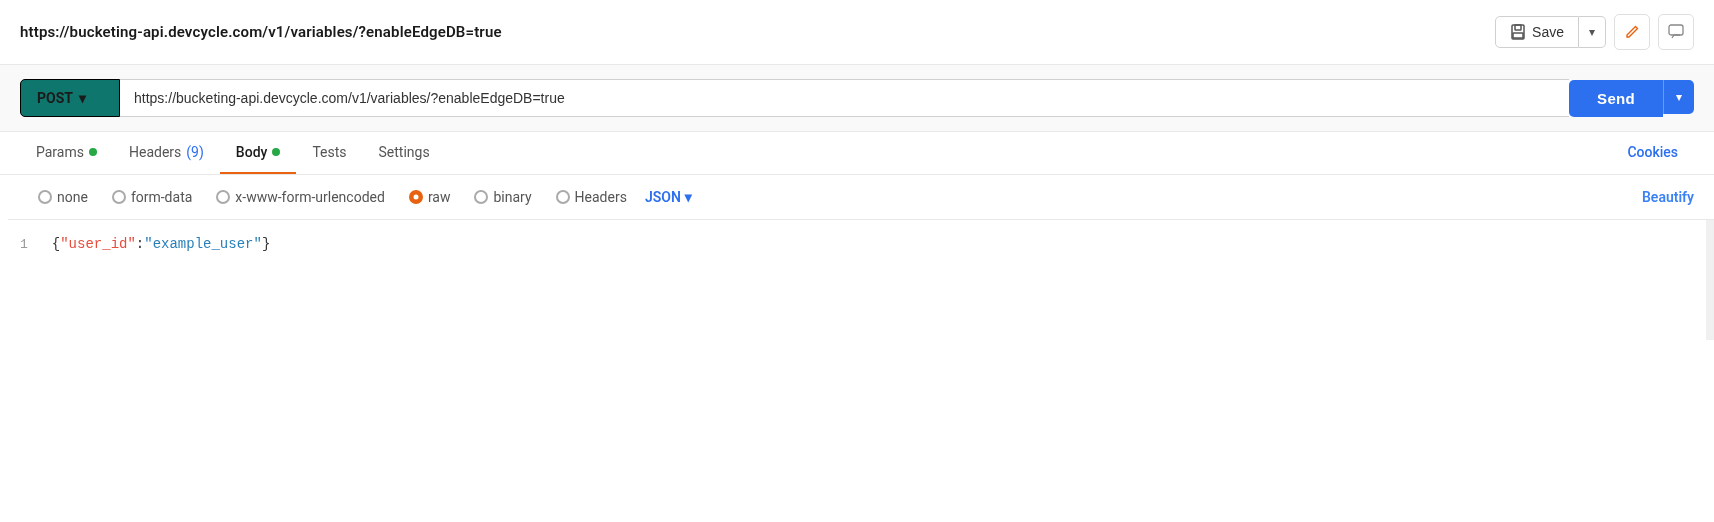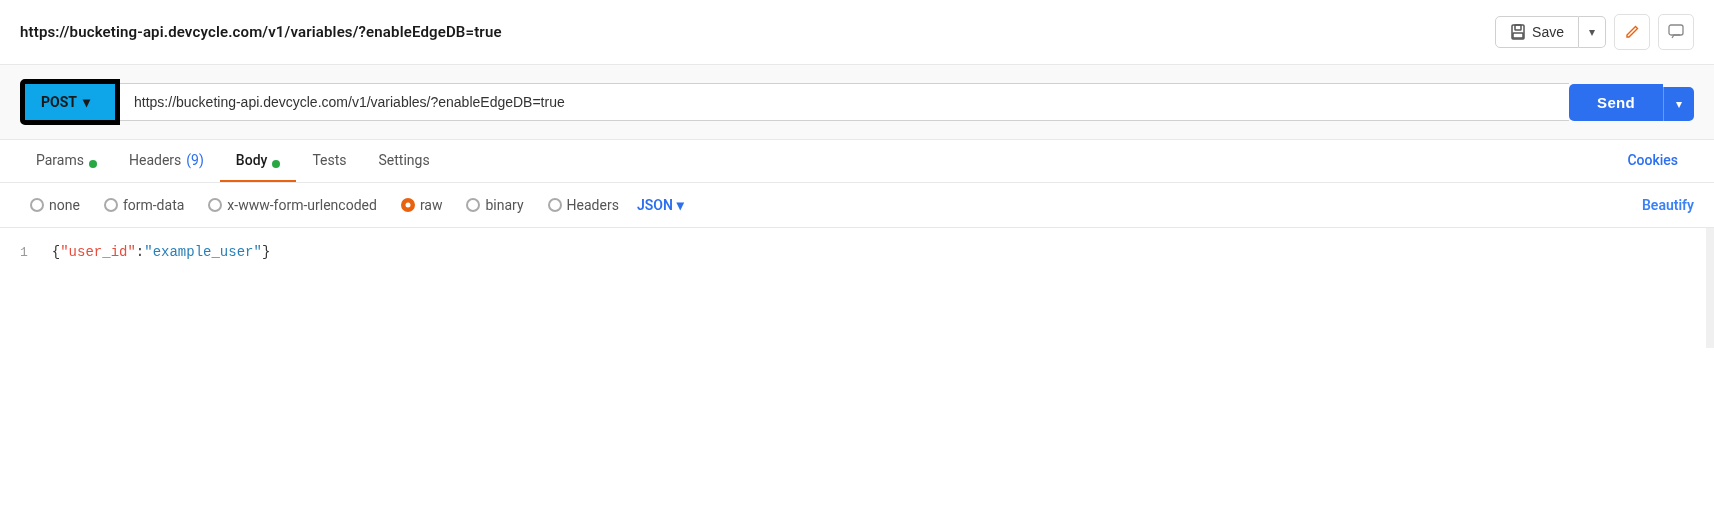--- a/index.html
+++ b/index.html
@@ -95,23 +95,23 @@
       padding: 14px 20px;
       border-bottom: 1px solid #e8e8e8;
       background: #f9f9f9;
     }
 
     .method-select {
       display: flex;
       align-items: center;
       gap: 6px;
       padding: 10px 16px;
-      border: 5px solid #000000;
+      border: 1px solid #000000;
       border-radius: 5px 0 0 5px;
-      background: #0ea5e9;
+      background: #0f766e;
       cursor: pointer;
       font-weight: 700;
       font-size: 14px;
       color: #1a1a1a;
       min-width: 100px;
     }
 
     .url-input {
       flex: 1;
       padding: 10px 14px;
@@ -119,21 +119,21 @@
       border-left: none;
       border-right: none;
       font-size: 14px;
       color: #333;
       background: #fff;
       outline: none;
     }
 
     .send-btn-group {
       display: flex;
-      align-items: flex-end;
+      align-items: flex-start;
     }
 
     .send-btn {
       padding: 10px 28px;
       background: #2c6fef;
       color: #fff;
       border: none;
       font-size: 15px;
       font-weight: 600;
       cursor: pointer;
@@ -158,21 +158,21 @@
     .tabs-row {
       display: flex;
       align-items: center;
       padding: 0 20px;
       border-bottom: 1px solid #e8e8e8;
       background: #fff;
     }
 
     .tab-item {
       display: flex;
-      align-items: flex-end;
+      align-items: center;
       gap: 5px;
       padding: 12px 16px;
       font-size: 14px;
       color: #555;
       cursor: pointer;
       border-bottom: 2px solid transparent;
       white-space: nowrap;
     }
 
     .tab-item.active {
@@ -207,20 +207,21 @@
       color: #2c6fef;
     }
 
     .body-options-row {
       display: flex;
       align-items: center;
       gap: 4px;
       padding: 10px 20px;
       border-bottom: 1px solid #e8e8e8;
       background: #fff;
+      margin-left: 8px;
     }
 
     .radio-option {
       display: flex;
       align-items: center;
       gap: 5px;
       padding: 4px 10px;
       font-size: 14px;
       color: #555;
       cursor: pointer;

